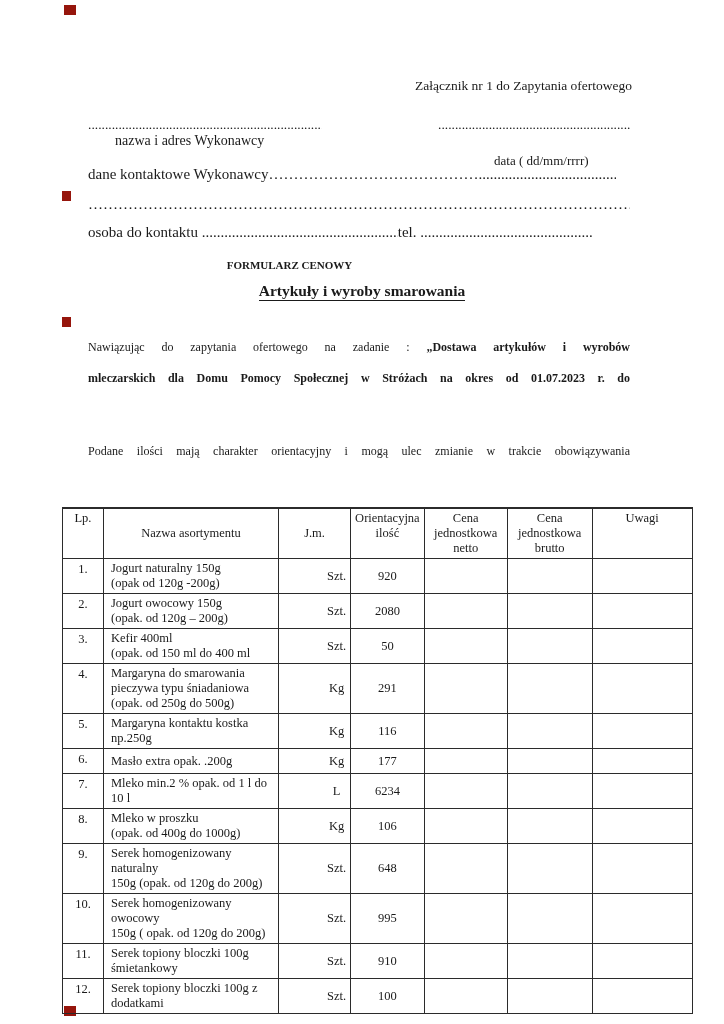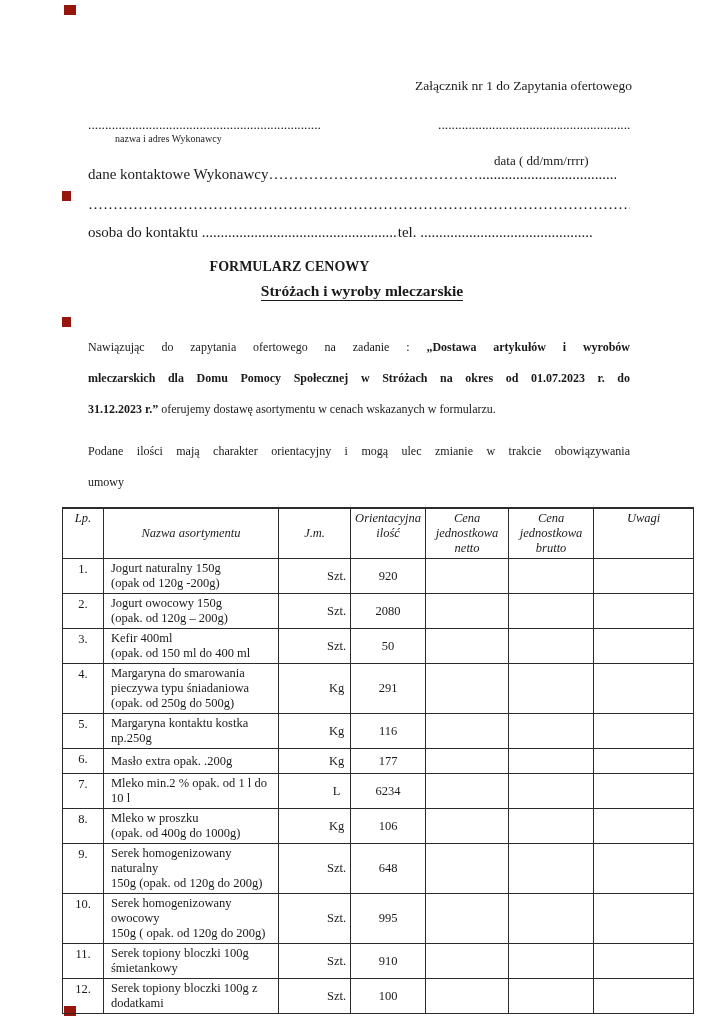--- a/index.html
+++ b/index.html
@@ -17,32 +17,32 @@
   .red-mark{position:absolute;width:12px;height:10px;}
 
   
   .attachment-note{top:78px;right:92px;font-size:13.5px;}
   .sig-row{top:117px;left:88px;width:542px;display:flex;justify-content:space-between;font-size:13.5px;}
   .sig-block-left{width:240px;}
   .sig-block-right{width:192px;}
   .dotline{display:inline-block;overflow:hidden;white-space:nowrap;vertical-align:bottom;}
   .sig-dots-left{width:234px;}
   .sig-dots-right{width:192px;}
-  .sig-caption-left{padding-left:27px;font-size:10px;}
+  .sig-caption-left{padding-left:27px;font-size:14px;}
   .sig-caption-right{padding-left:56px;font-size:13px;margin-top:20px;}
 
   .contact-line{top:166px;left:88px;width:542px;font-size:15px;white-space:nowrap;}
   .contact-dots{width:348px;}
   .dots-line2{top:196px;left:88px;width:542px;font-size:15px;}
   .person-line{top:224px;left:88px;width:542px;font-size:15px;white-space:nowrap;}
   .person-dots{width:196px;}
   .tel-dots{width:172px;}
 
   
-  .doc-title{top:259px;left:0;width:579px;text-align:center;font-size:14px;font-weight:bold;}
+  .doc-title{top:259px;left:0;width:579px;text-align:center;font-size:11px;font-weight:bold;}
   .doc-subtitle{top:282px;left:0;width:724px;text-align:center;font-size:15.5px;font-weight:bold;}
   .doc-subtitle span{border-bottom:1.5px solid #1a1a1a;padding-bottom:1px;}
 
   
   .para{left:88px;width:542px;font-size:12px;line-height:31px;}
   .intro{top:332px;}
   .note{top:436px;}
   .jline{text-align:justify;text-align-last:justify;}
   .lline{text-align:left;}
   .b{font-weight:bold;}
@@ -104,45 +104,43 @@
 
   <div class="abs dots-line2">
     <span class="dotline" style="width:542px;">……………………………………………………………………………………………………………</span>
   </div>
 
   <div class="abs person-line">
     <span>osoba  do kontaktu  </span><span class="dotline person-dots">............................................................................................</span><span>tel. </span><span class="dotline tel-dots">........................................................................</span>
   </div>
 
   <div class="abs doc-title">FORMULARZ CENOWY</div>
-  <div class="abs doc-subtitle"><span>Stróżach i wyroby mleczarskie</span></div>
+  <div class="abs doc-subtitle"><span>Artykuły i wyroby smarowania</span></div>
 
   <div class="abs para intro">
     <div class="jline"><span>Nawiązując do zapytania ofertowego  na zadanie : </span><span class="b">„Dostawa artykułów i wyrobów</span></div>
     <div class="jline b">mleczarskich dla Domu Pomocy Społecznej w Stróżach na okres od 01.07.2023 r. do</div>
-    <div class="lline"><span class="b">31.12.2023 r.”</span><span> oferujemy dostawę asortymentu w cenach wskazanych w formularzu.</span></div>
   </div>
 
   <div class="abs para note">
     <div class="jline">Podane ilości mają charakter orientacyjny i mogą ulec zmianie w trakcie obowiązywania</div>
-    <div class="lline">umowy</div>
   </div>
 
   <table class="price-table">
     <colgroup>
       <col class="col-lp">
         <col class="col-name">
         <col class="col-unit">
         <col class="col-qty">
       <col class="col-netto">
         <col class="col-brutto">
         <col class="col-uwagi">
     </colgroup>
     <thead>
-      <tr style="height:48px;font-style:italic;">
+      <tr style="height:48px;">
         <th class="h-top">Lp.</th>
         <th class="h-mid">Nazwa asortymentu</th>
         <th class="h-mid">J.m.</th>
         <th class="h-top">Orientacyjna ilość</th>
         <th class="h-top">Cena jednostkowa netto</th>
         <th class="h-top">Cena jednostkowa brutto</th>
         <th class="h-top">Uwagi</th>
       </tr>
     </thead>
     <tbody>

